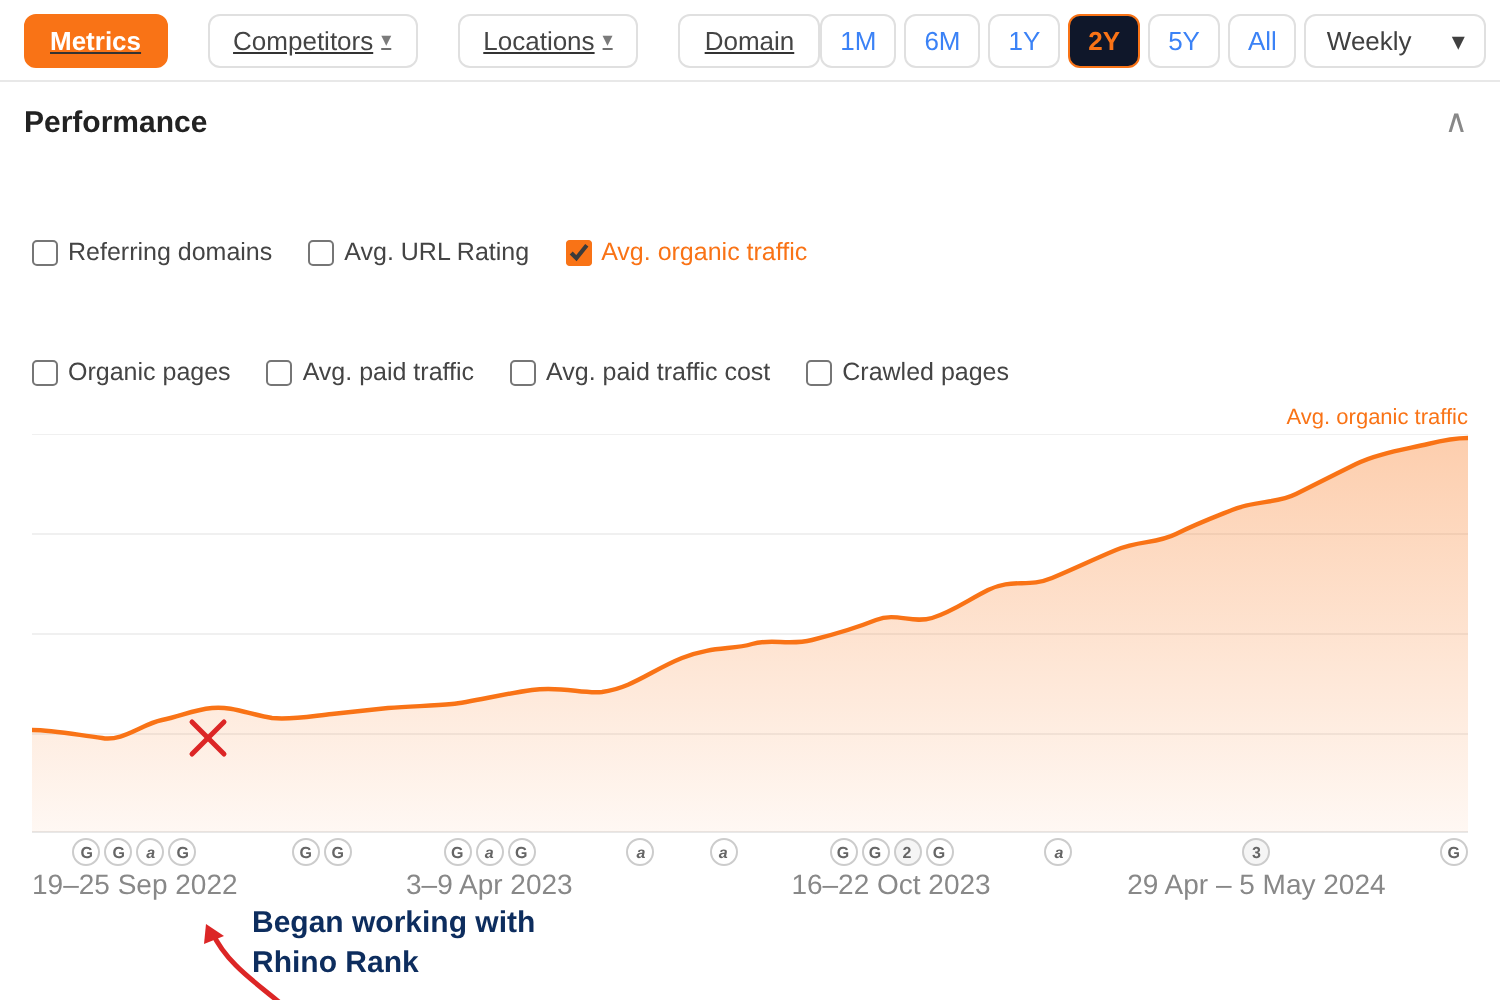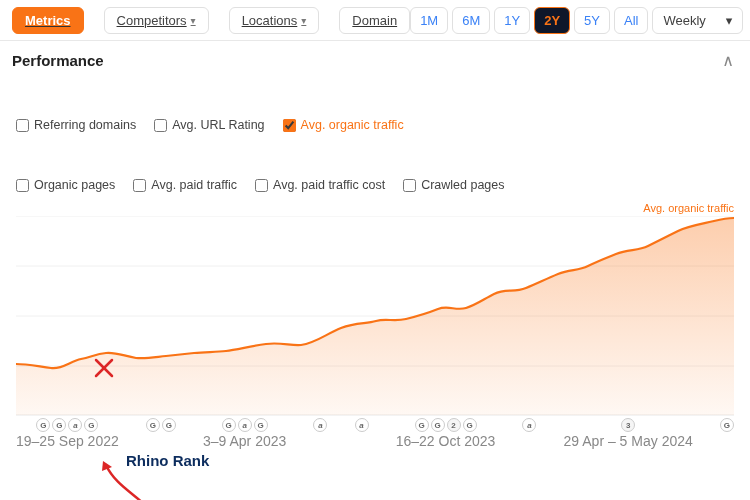--- a/index.html
+++ b/index.html
@@ -444,15 +444,16 @@
 
 <div class="annotation-area">
   <div class="annotation-arrow">
     <svg width="70" height="60" viewBox="0 0 70 60">
 
       <path d="M 55,55 C 45,40 20,30 10,8" fill="none" stroke="#dc2626" stroke-width="2.5" stroke-linecap="round"></path>
       <polygon points="7,4 6,14 16,10" fill="#dc2626"></polygon>
     </svg>
   </div>
   <div class="annotation-text">
+    <div>Began working with</div>
     <div>Rhino Rank</div>
   </div>
 </div>
 
 </body></html>

